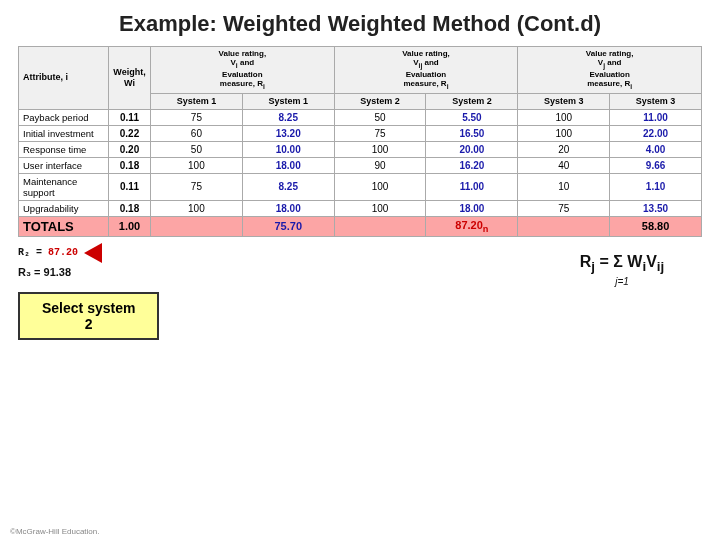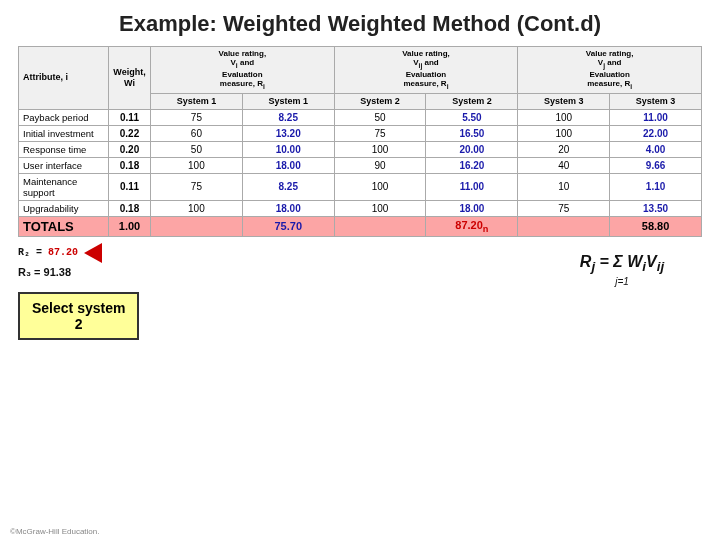--- a/index.html
+++ b/index.html
@@ -70,21 +70,21 @@
       margin-bottom: 4px;
     }
     .results {
       font-size: 12px;
       color: #111;
       line-height: 1.7;
     }
     .select-box {
       background: #ffff99;
       border: 2px solid #333;
-      padding: 6px 12px;
+      padding: 6px 22px;
       font-size: 14px;
       font-weight: bold;
       text-align: center;
       margin-top: 4px;
       display: inline-block;
     }
     .bottom-right {
       display: flex;
       flex-direction: column;
       align-items: center;
@@ -225,21 +225,21 @@
     </div>
     <div style="margin-top:6px;">
       <div class="select-box">
         <span>Select  system</span><br>
         <span>2</span>
       </div>
     </div>
   </div>
   <div class="bottom-right">
     <div class="formula-display">
-      <div style="font-size:16px;font-weight:bold;font-style:italic;">
+      <div style="font-size:16px;font-weight:bold;">
         R<sub>j</sub> = Σ W<sub>i</sub>V<sub>ij</sub>
       </div>
       <div style="font-size:10px;margin-top:2px;font-style:italic;">j=1</div>
     </div>
   </div>
 </div>
 
 <div class="copyright">©McGraw-Hill Education.</div>
 
 </body></html>

